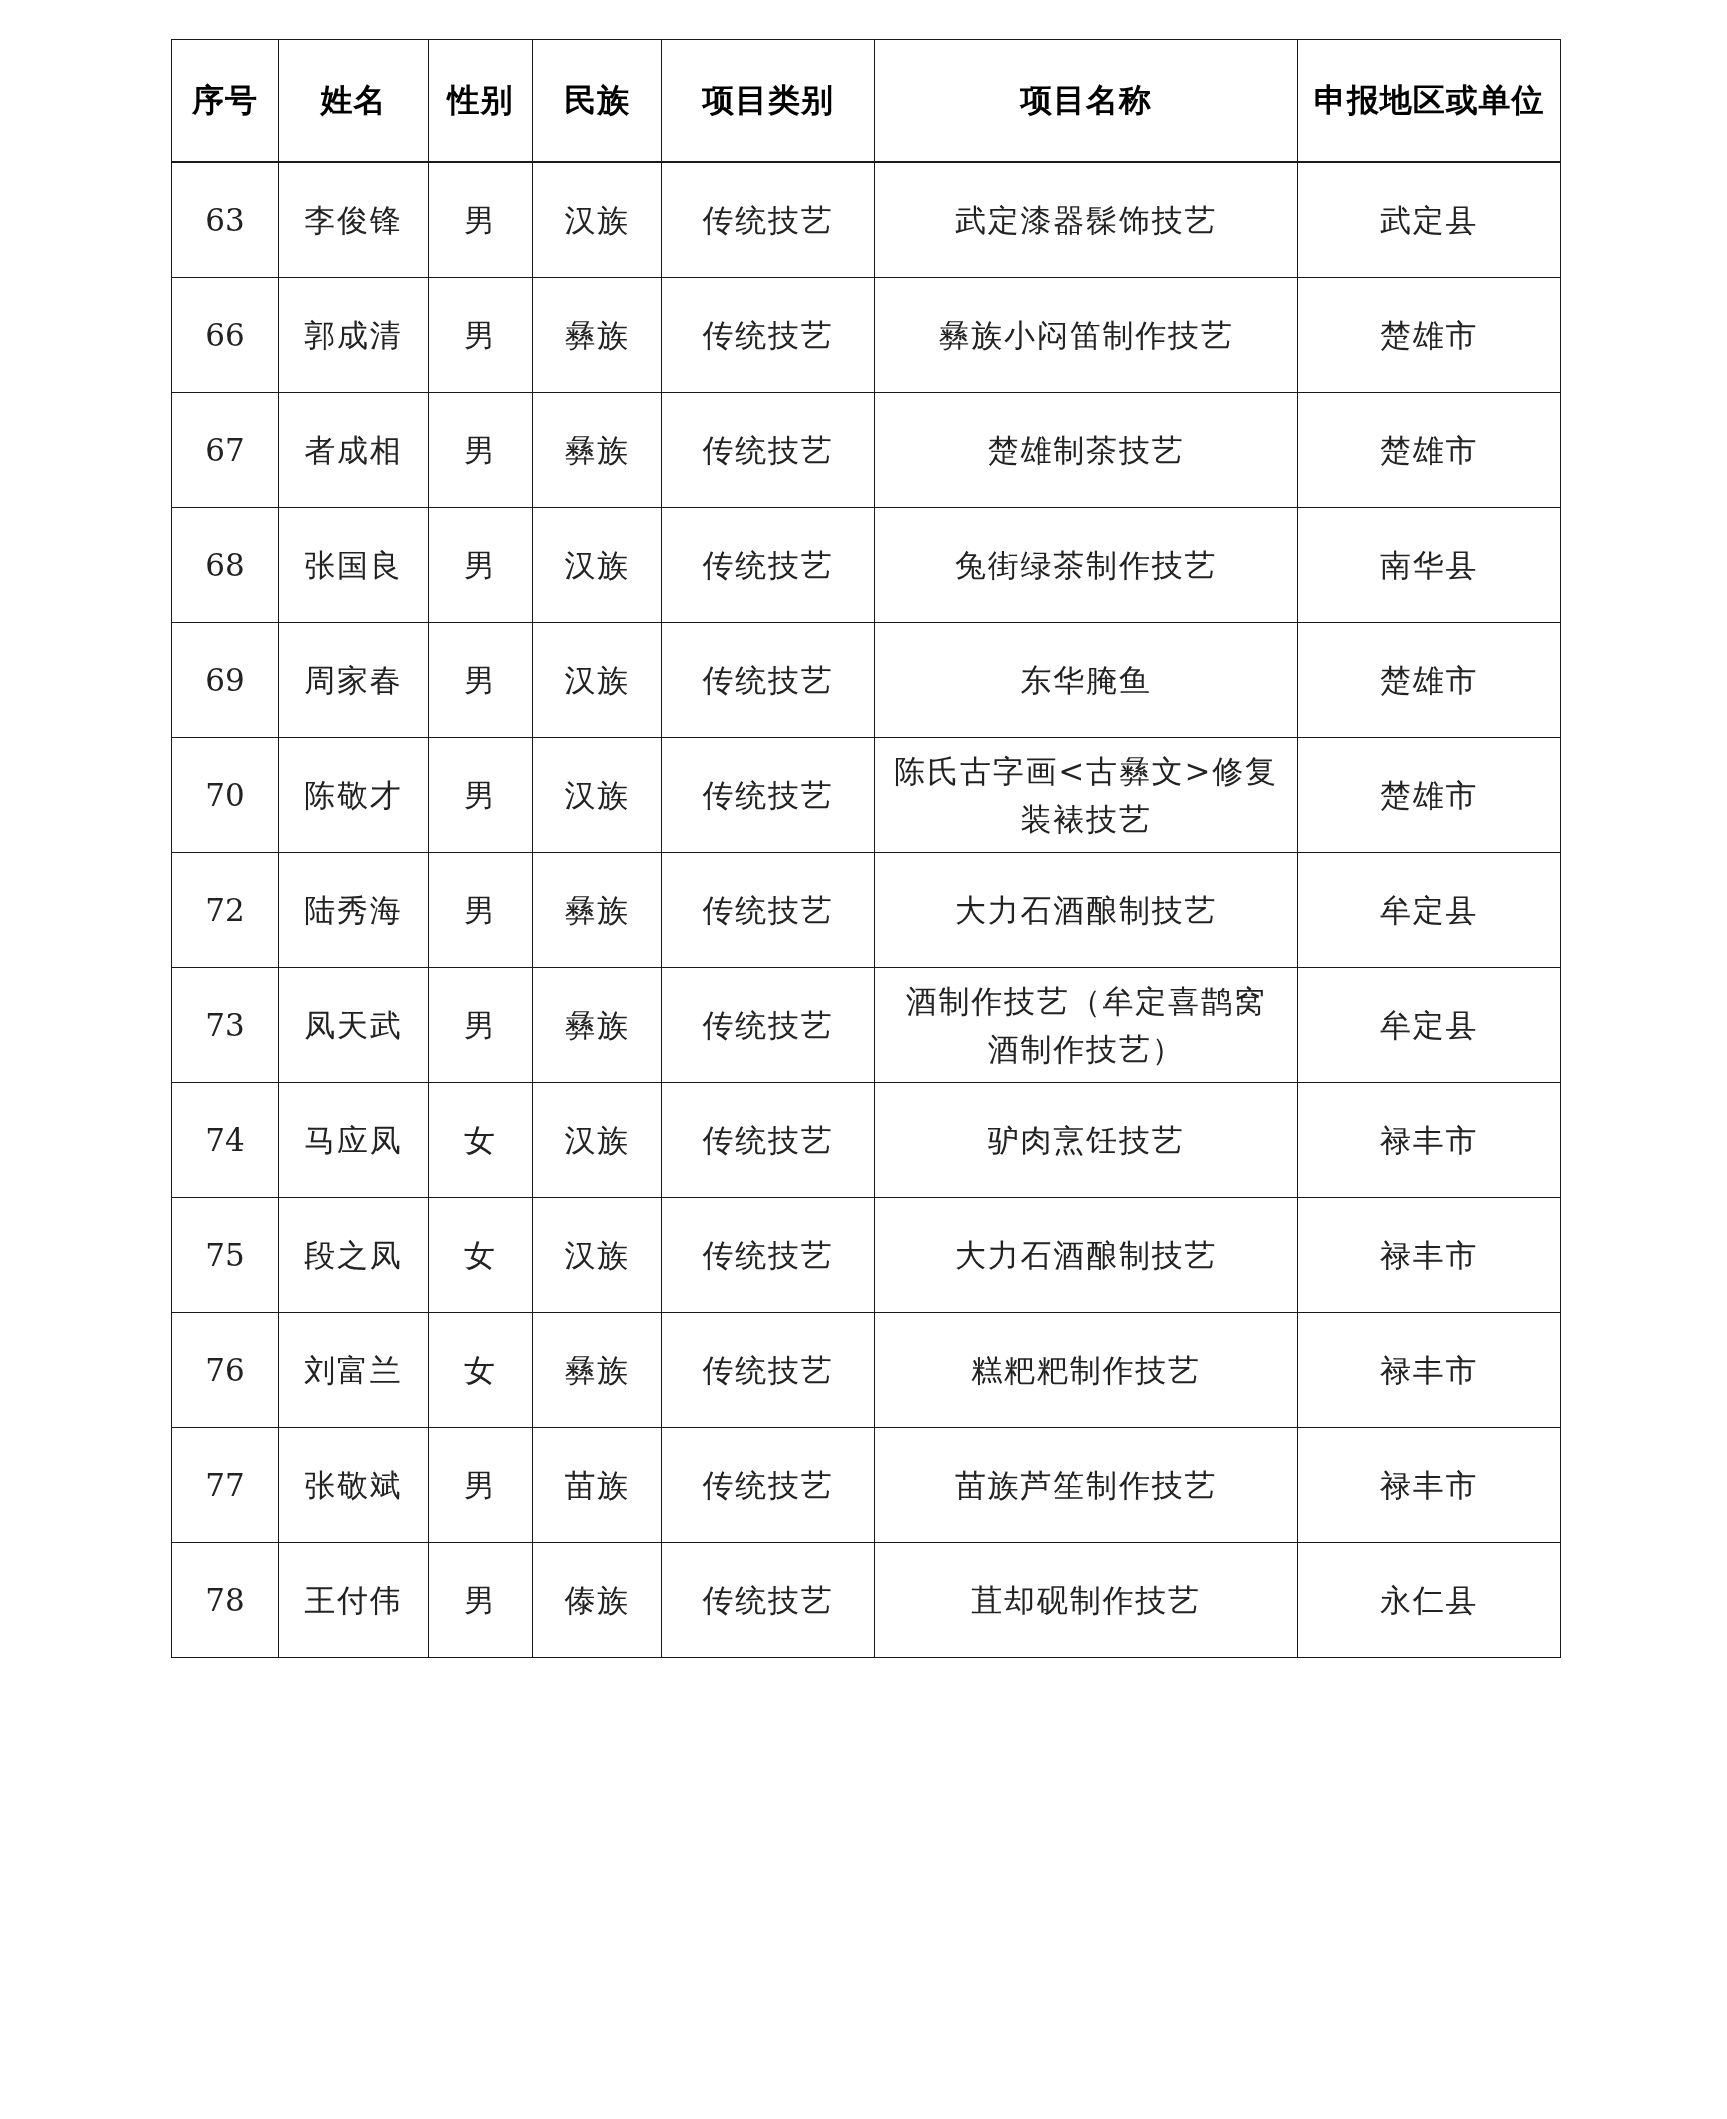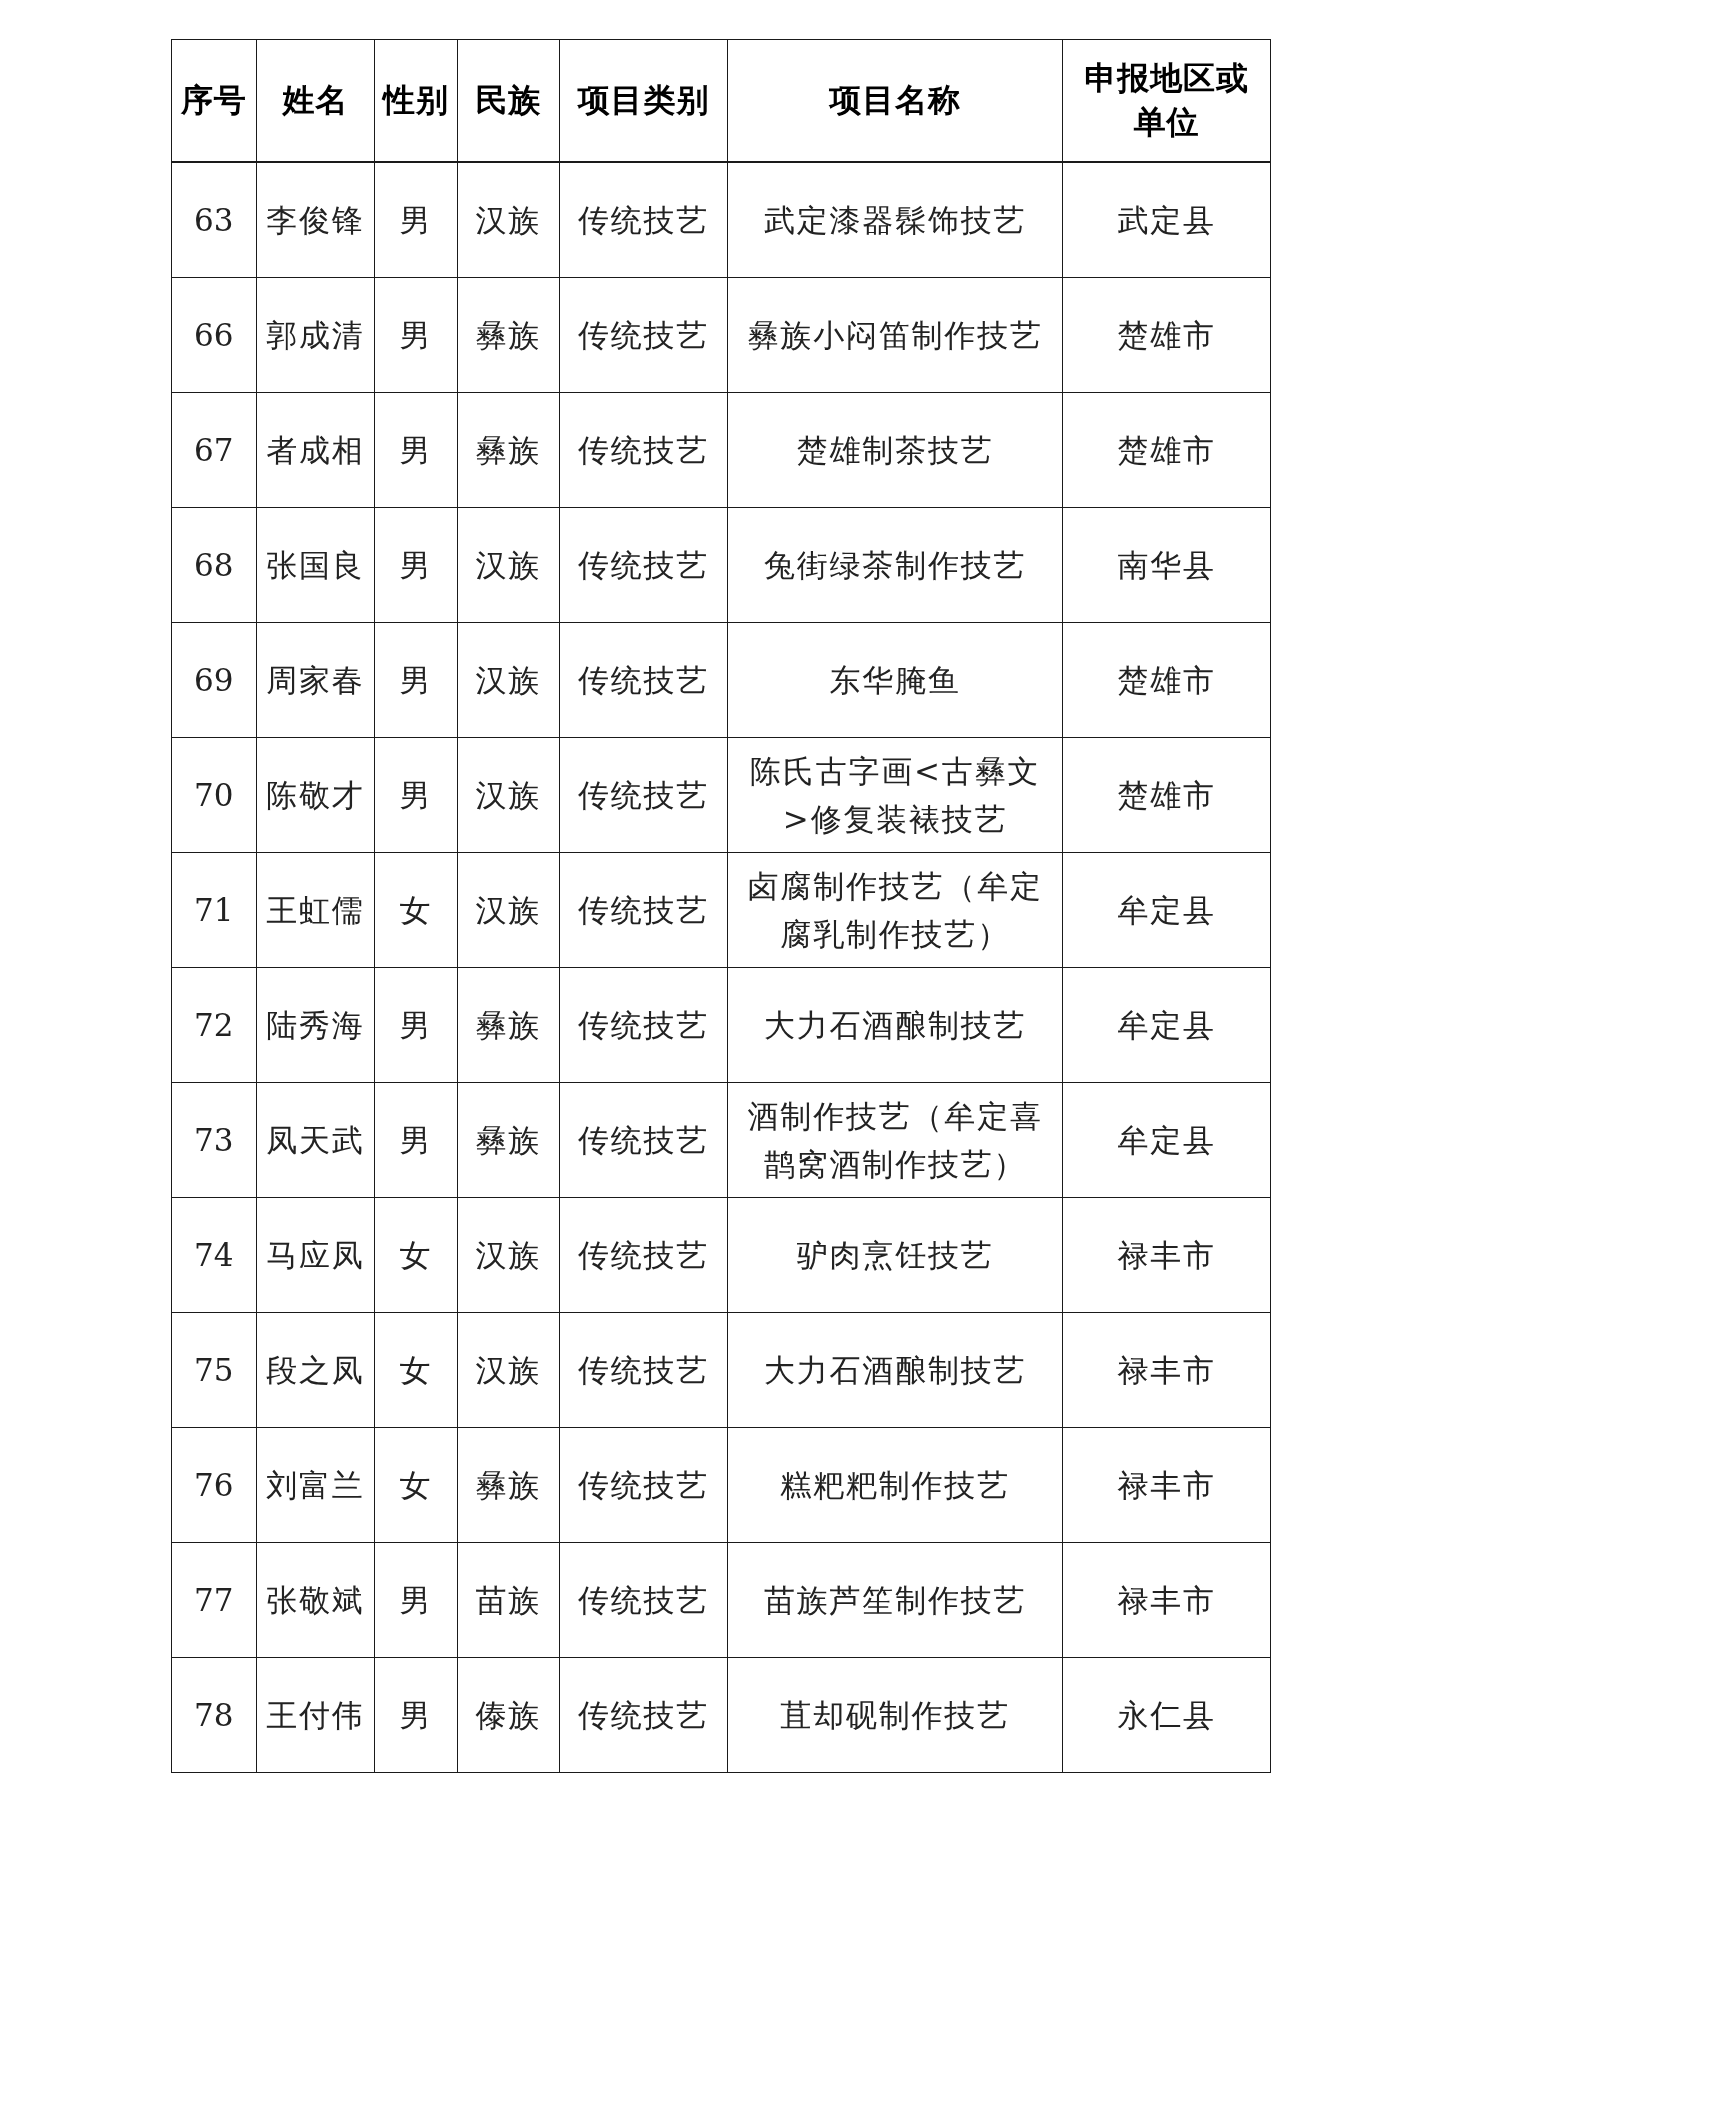--- a/index.html
+++ b/index.html
@@ -11,21 +11,21 @@
     position: relative;
     width: 1727px;
     height: 2119px;
     background: #ffffff;
     overflow: hidden;
   }
   table.roster {
     position: absolute;
     left: 171px;
     top: 39px;
-    width: 1100px;
+    width: 1390px;
     border-collapse: collapse;
     table-layout: fixed;
     border: 1.8px solid #1a1a1a;
   }
   th, td {
     border-left: 0.9px solid #1a1a1a;
     border-right: 0.9px solid #1a1a1a;
     text-align: center;
     vertical-align: middle;
     padding: 5.5px 7.3px;
@@ -141,29 +141,20 @@
   <tr>
     <td class="cell-no">70</td>
     <td class="cell-name">陈敬才</td>
     <td class="cell-gender">男</td>
     <td class="cell-ethnicity">汉族</td>
     <td class="cell-category">传统技艺</td>
     <td class="cell-project">陈氏古字画&lt;古彝文&gt;修复装裱技艺</td>
     <td class="cell-region">楚雄市</td>
   </tr>
 
-  <tr>
-    <td class="cell-no">71</td>
-    <td class="cell-name">王虹儒</td>
-    <td class="cell-gender">女</td>
-    <td class="cell-ethnicity">汉族</td>
-    <td class="cell-category">传统技艺</td>
-    <td class="cell-project">卤腐制作技艺（牟定腐乳制作技艺）</td>
-    <td class="cell-region">牟定县</td>
-  </tr>
 
   <tr>
     <td class="cell-no">72</td>
     <td class="cell-name">陆秀海</td>
     <td class="cell-gender">男</td>
     <td class="cell-ethnicity">彝族</td>
     <td class="cell-category">传统技艺</td>
     <td class="cell-project">大力石酒酿制技艺</td>
     <td class="cell-region">牟定县</td>
   </tr>

